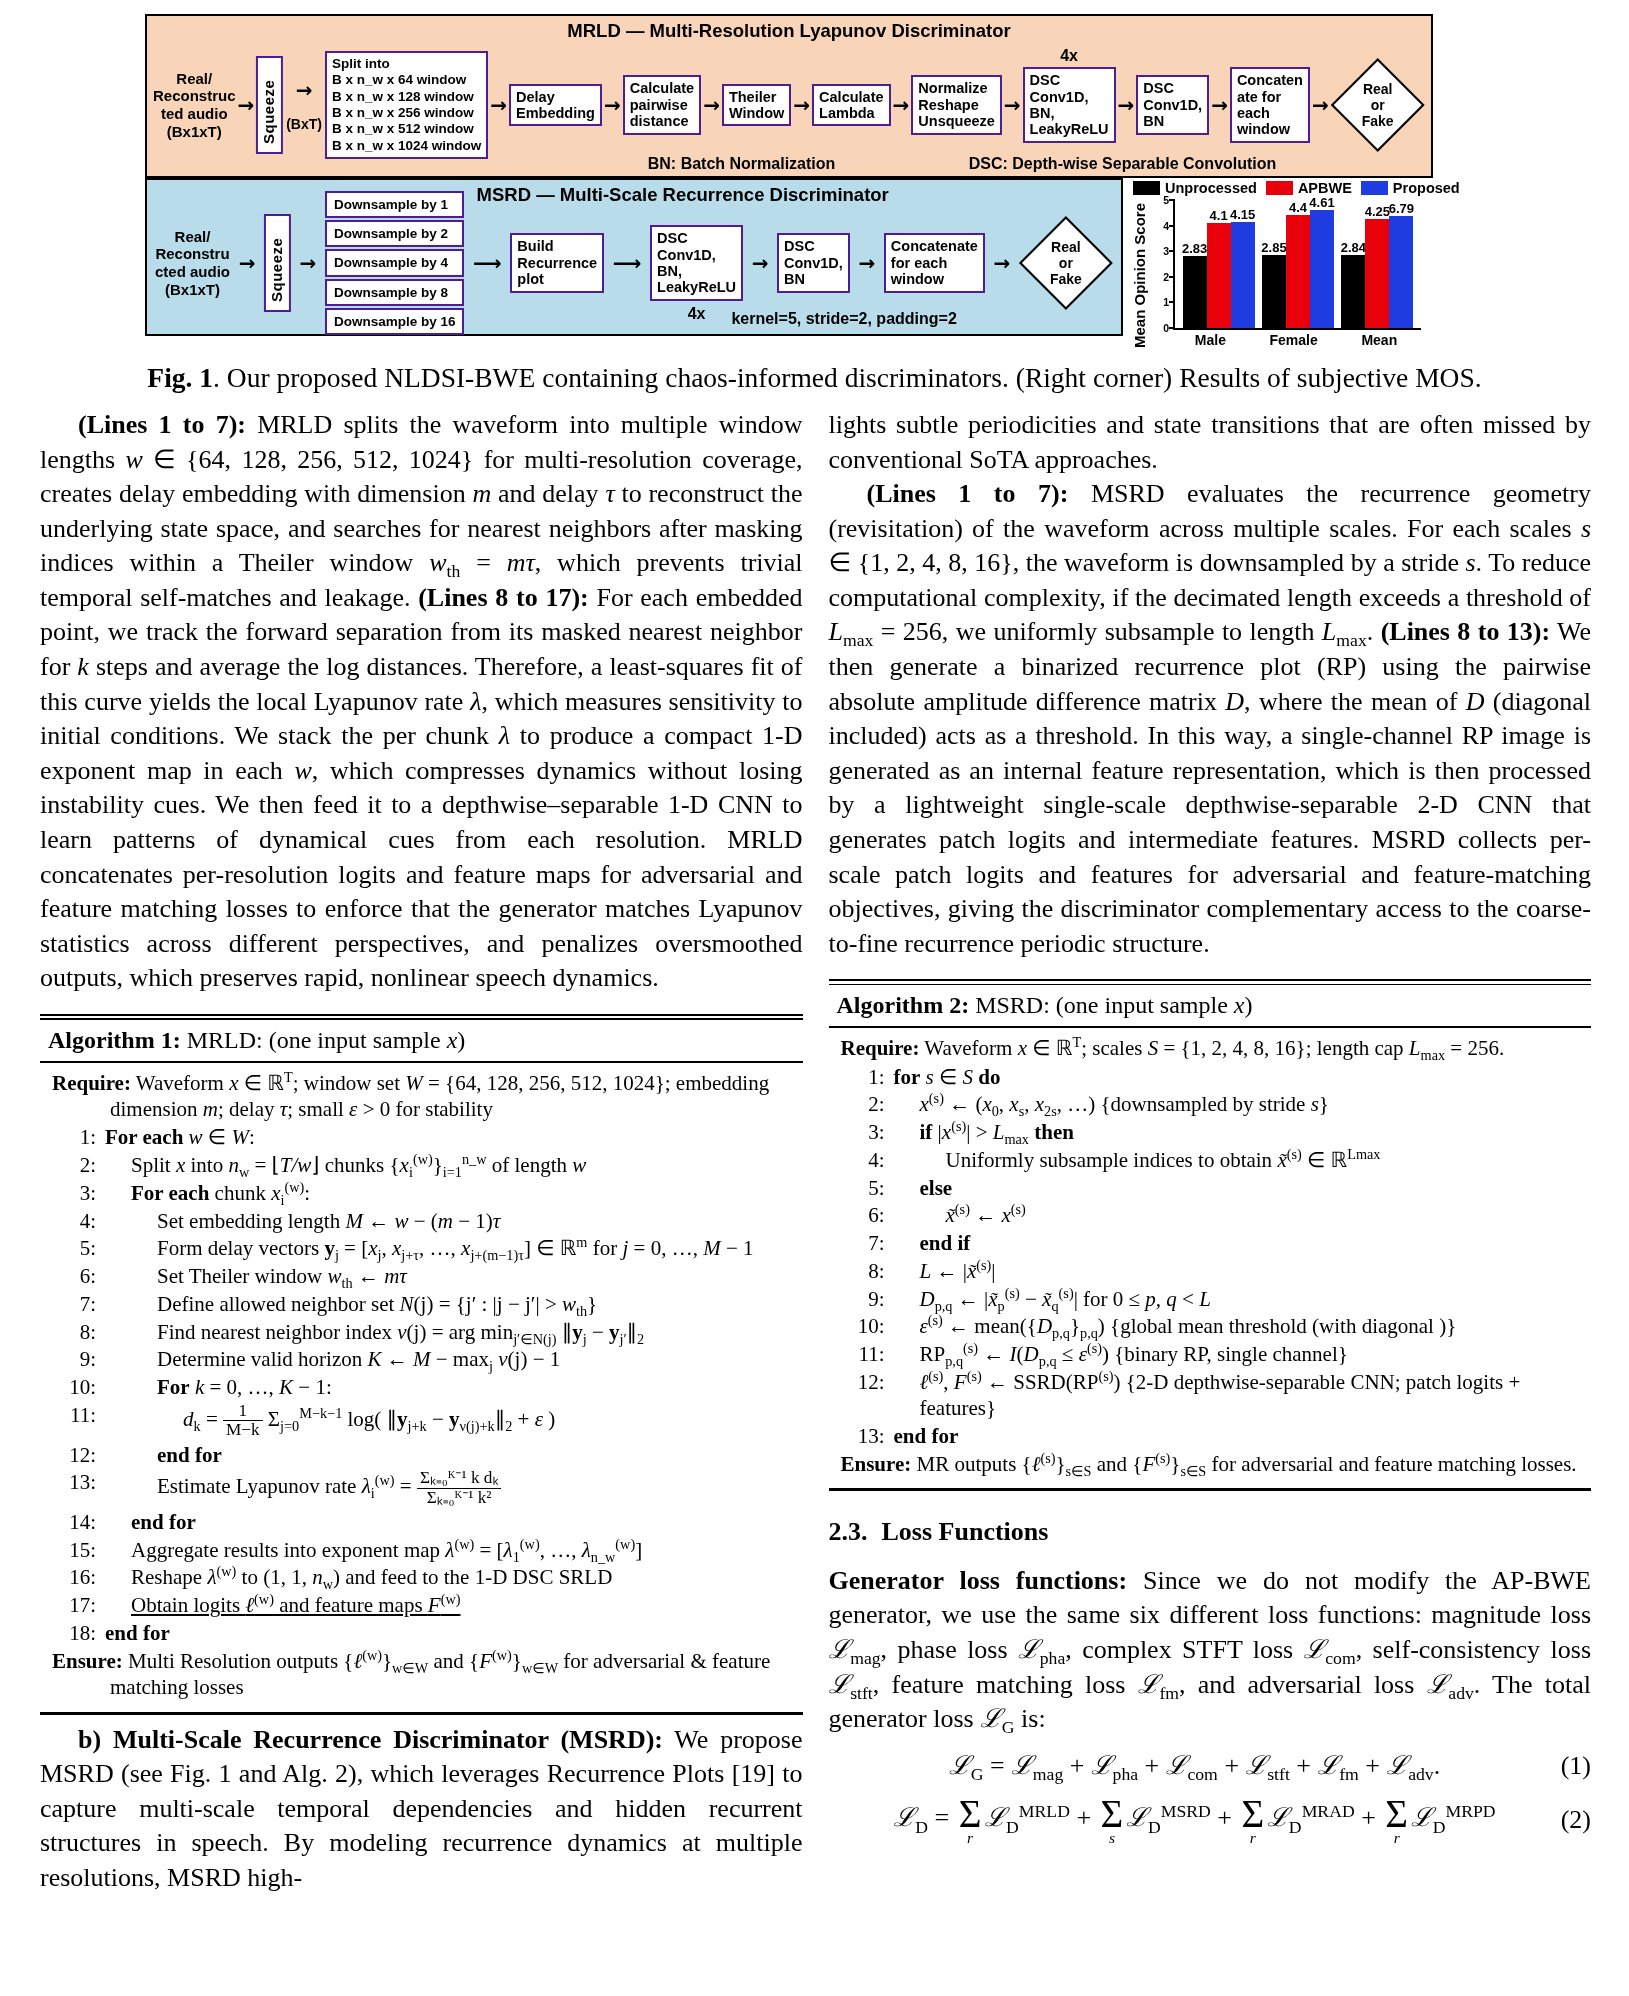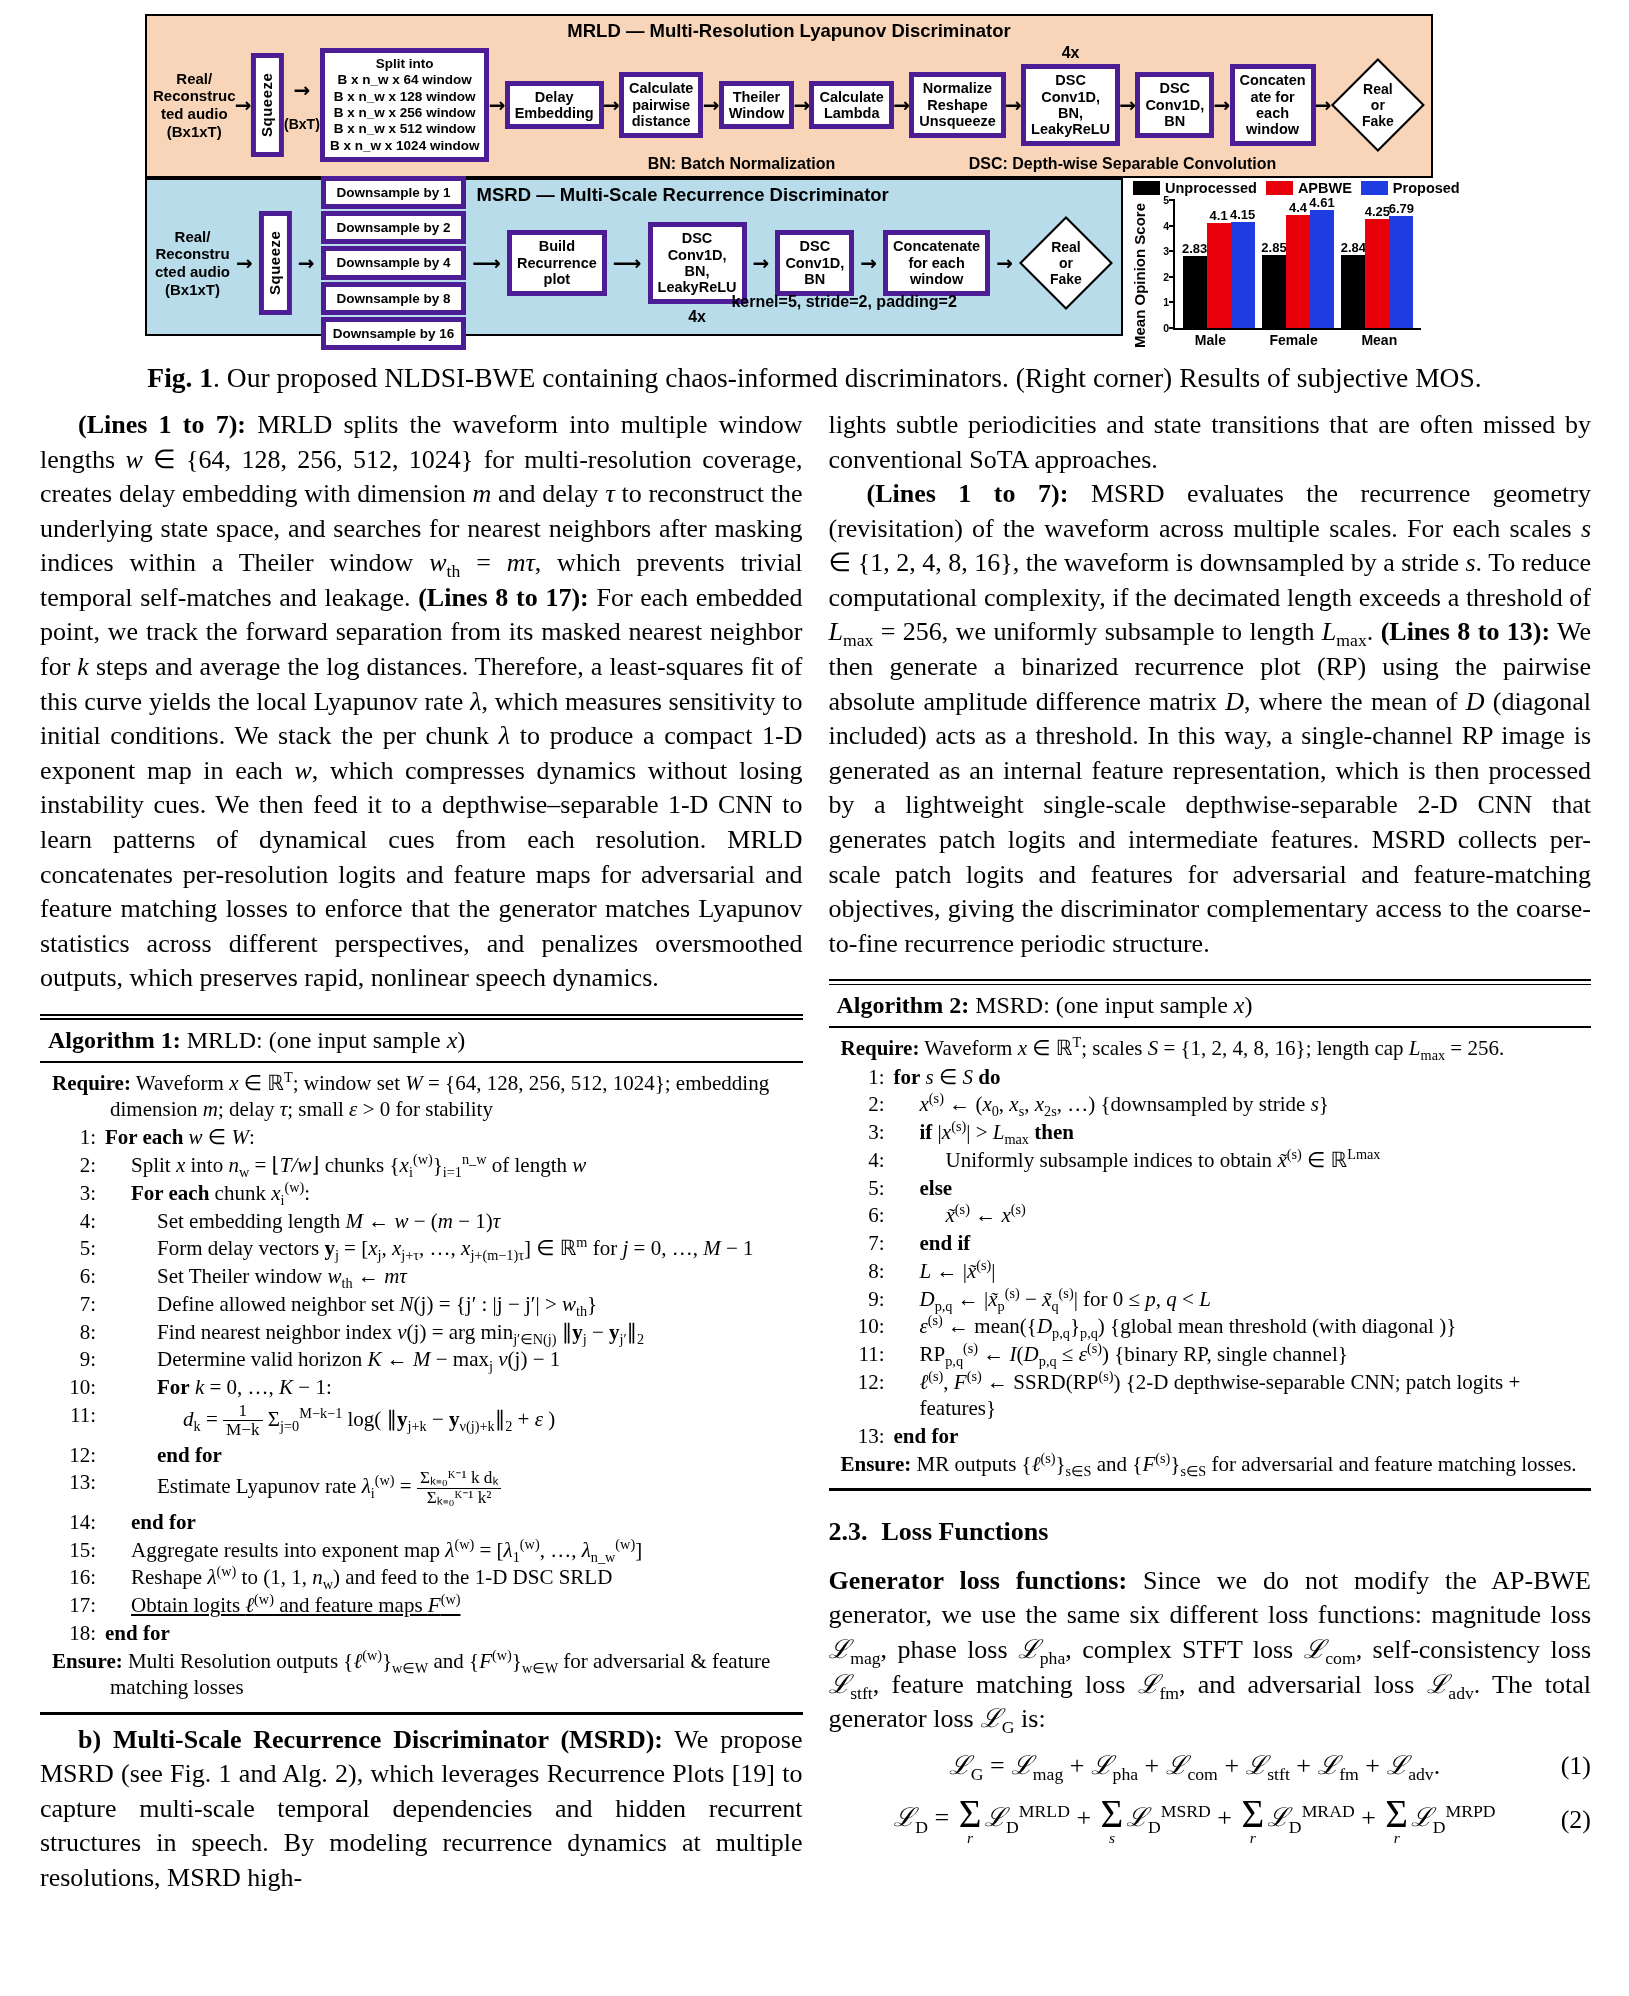--- a/index.html
+++ b/index.html
@@ -13,21 +13,21 @@
          font-family:"Liberation Sans", sans-serif;font-weight:bold;}
   .mrld{background:#f8d5b8;height:164px;width:1288px;}
   .msrd{background:#b9dcea;height:158px;width:978px;flex:none;}
   .row2{display:flex;align-items:flex-start;}
   .panel-title{position:absolute;top:4px;left:50%;transform:translateX(-50%);
                font-size:18.5px;white-space:nowrap;}
   .msrd .panel-title{left:55%;}
   .flow{display:flex;align-items:center;justify-content:space-between;
         height:100%;padding:26px 6px 8px 6px;box-sizing:border-box;}
   .msrd .flow{padding:20px 8px 8px 8px;}
-  .fbox{background:#fff;border:5px solid #4c1d95;text-align:center;padding:3px 5px;
+  .fbox{background:#fff;border:2px solid #4c1d95;padding:3px 5px;
         white-space:pre-line;line-height:1.13;font-size:14.5px;flex:none;}
   .vbox{writing-mode:vertical-rl;transform:rotate(180deg);font-size:15px;
         padding:8px 3px;height:78px;letter-spacing:0.5px;}
   .split{font-size:13.5px;line-height:1.22;}
   .plain-label{font-size:15px;text-align:center;white-space:pre-line;line-height:1.18;flex:none;}
   .plain-label.small{font-size:14px;}
   .arrow{font-family:"DejaVu Sans",sans-serif;font-size:20px;font-weight:bold;flex:none;margin:0 -1px;}
   .arrow-col{display:flex;flex-direction:column;align-items:center;flex:none;}
   .arrow-col .plain-label{margin-top:14px;}
   .wrap4x{position:relative;flex:none;}
@@ -208,21 +208,21 @@
 for each
 window</div>
         <span class="arrow">→</span>
         <div class="diamond">
           <div class="d-bg"></div>
           <div class="d-in">Real
 or
 Fake</div>
         </div>
       </div>
-      <div class="note" style="left:60%; bottom:23px;">kernel=5, stride=2, padding=2</div>
+      <div class="note" style="left:60%; bottom:6px;">kernel=5, stride=2, padding=2</div>
     </div>
 
     <div class="chart">
       <div class="legend" id="chart-legend">
           <span class="legend-item">
             <span class="swatch" style="background: rgb(0, 0, 0);"></span>
             <span>Unprocessed</span>
           </span>
           <span class="legend-item">
             <span class="swatch" style="background: rgb(232, 0, 10);"></span>

